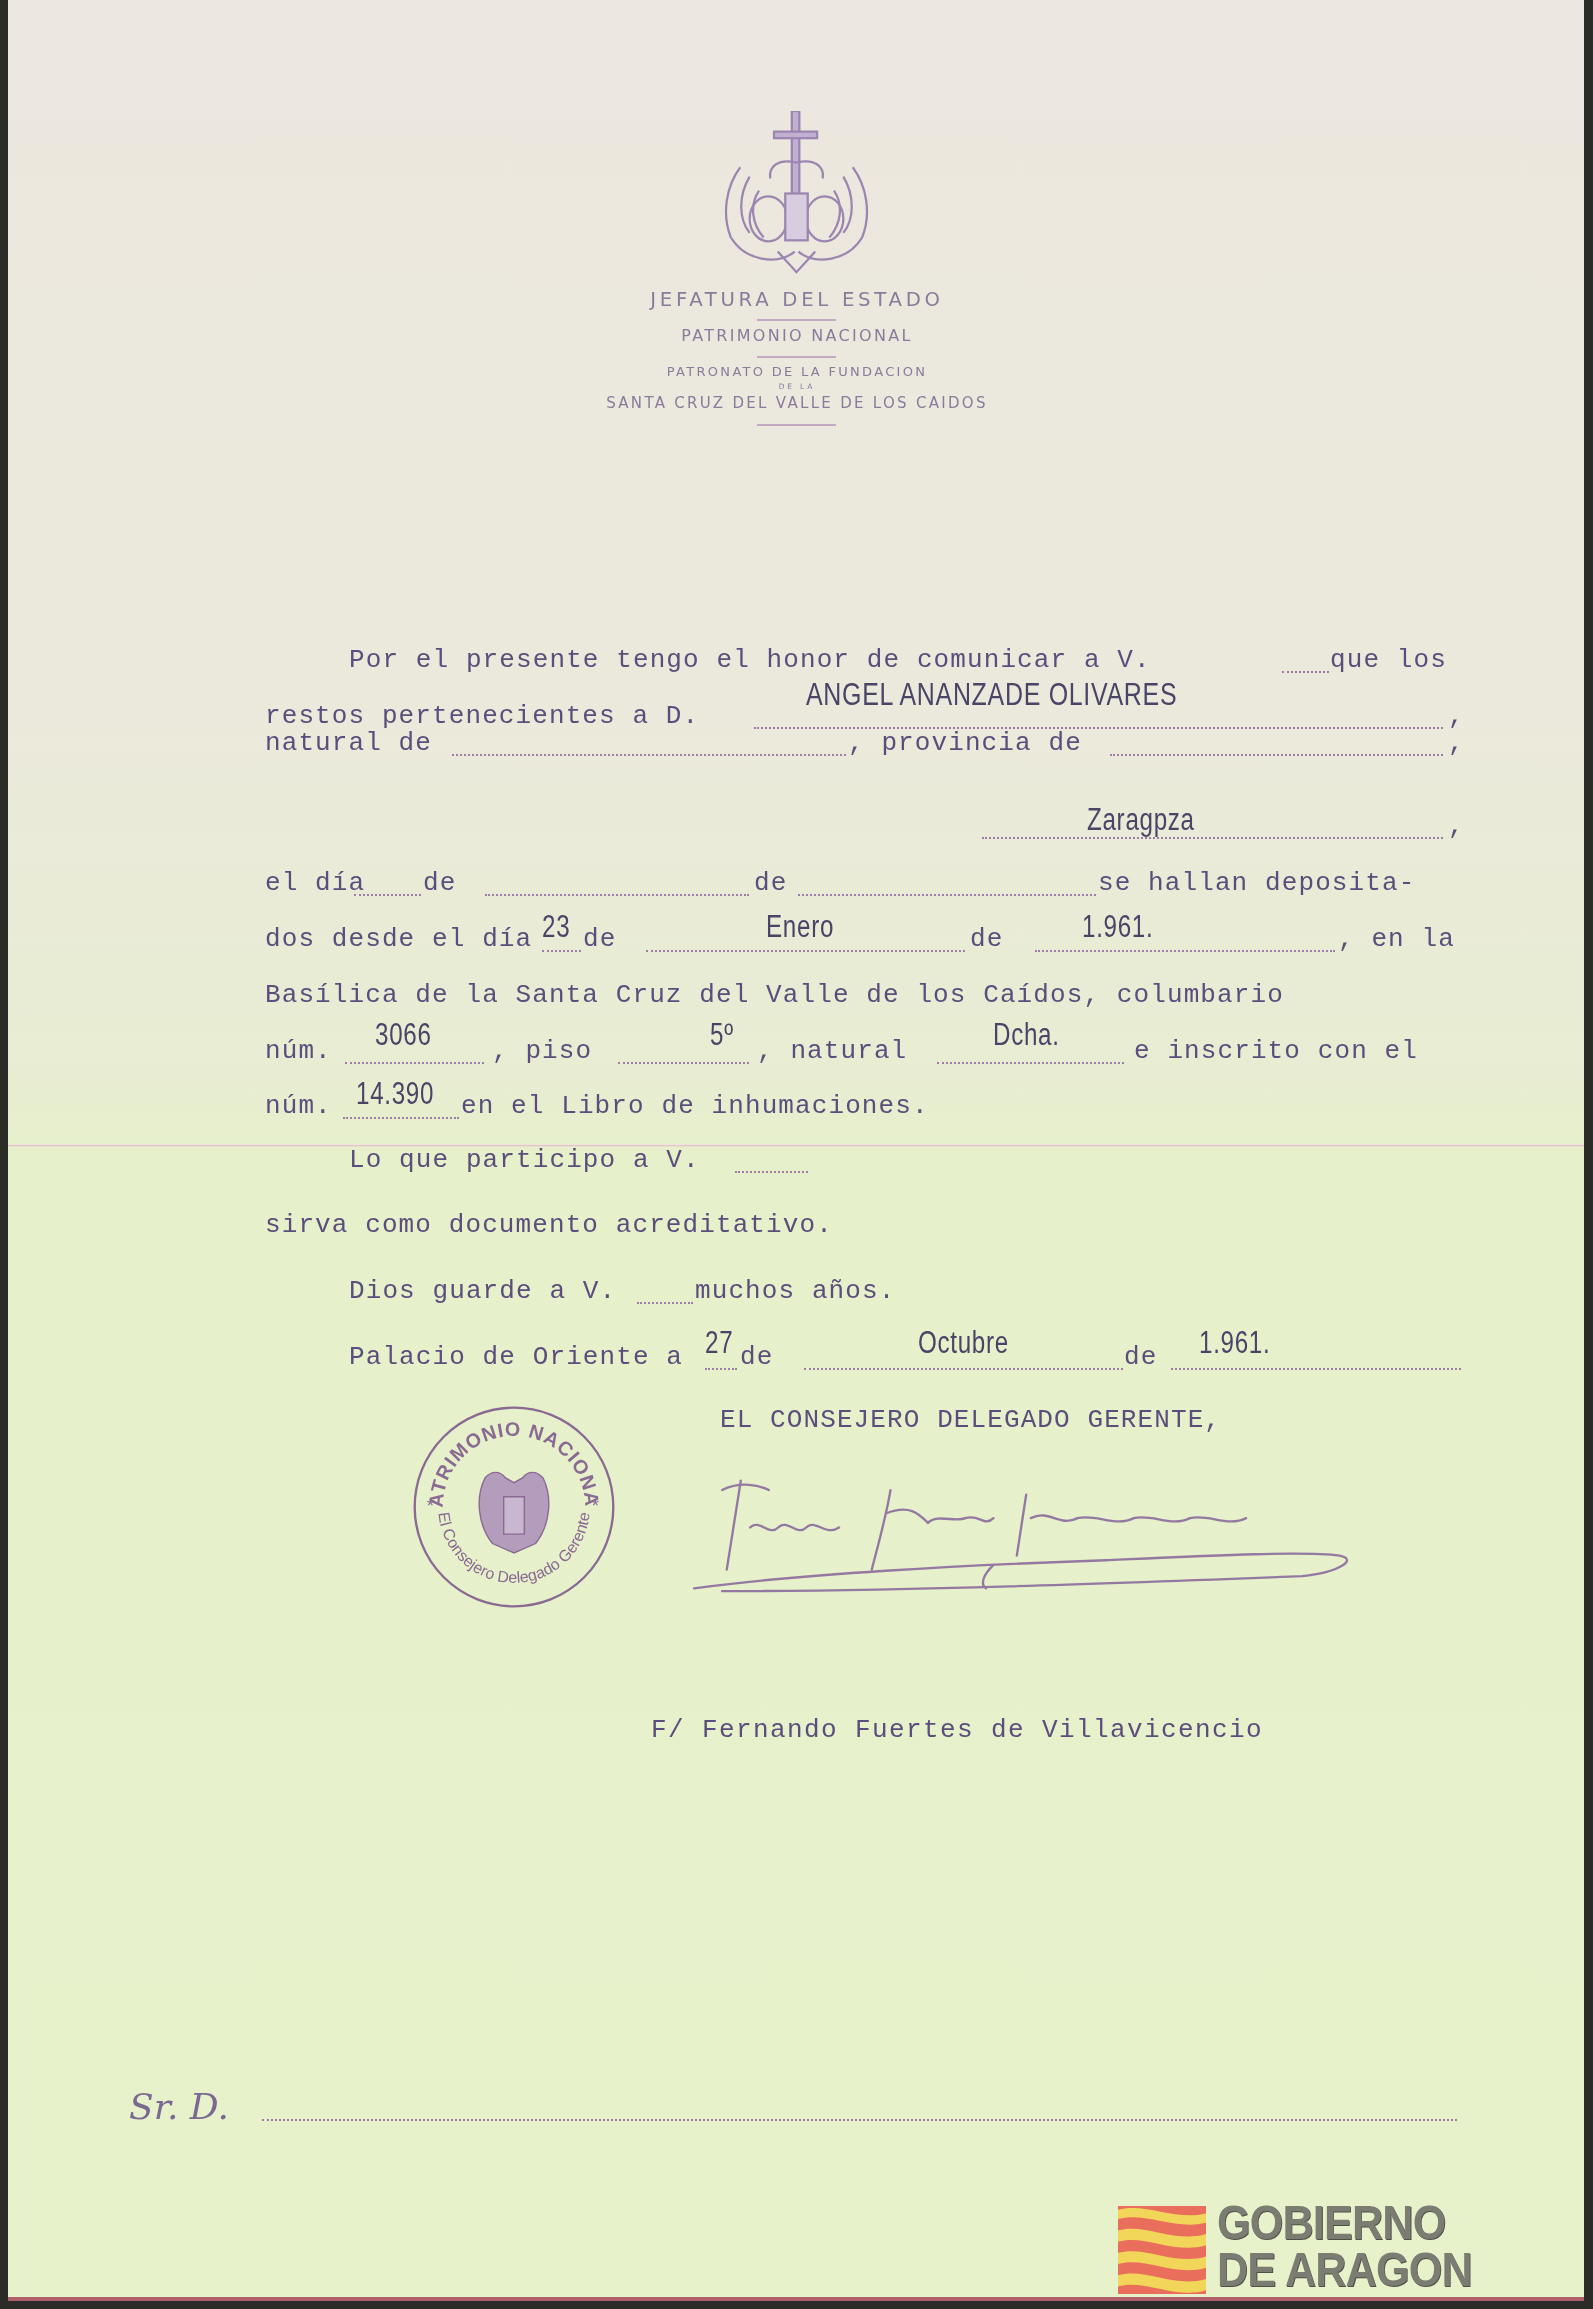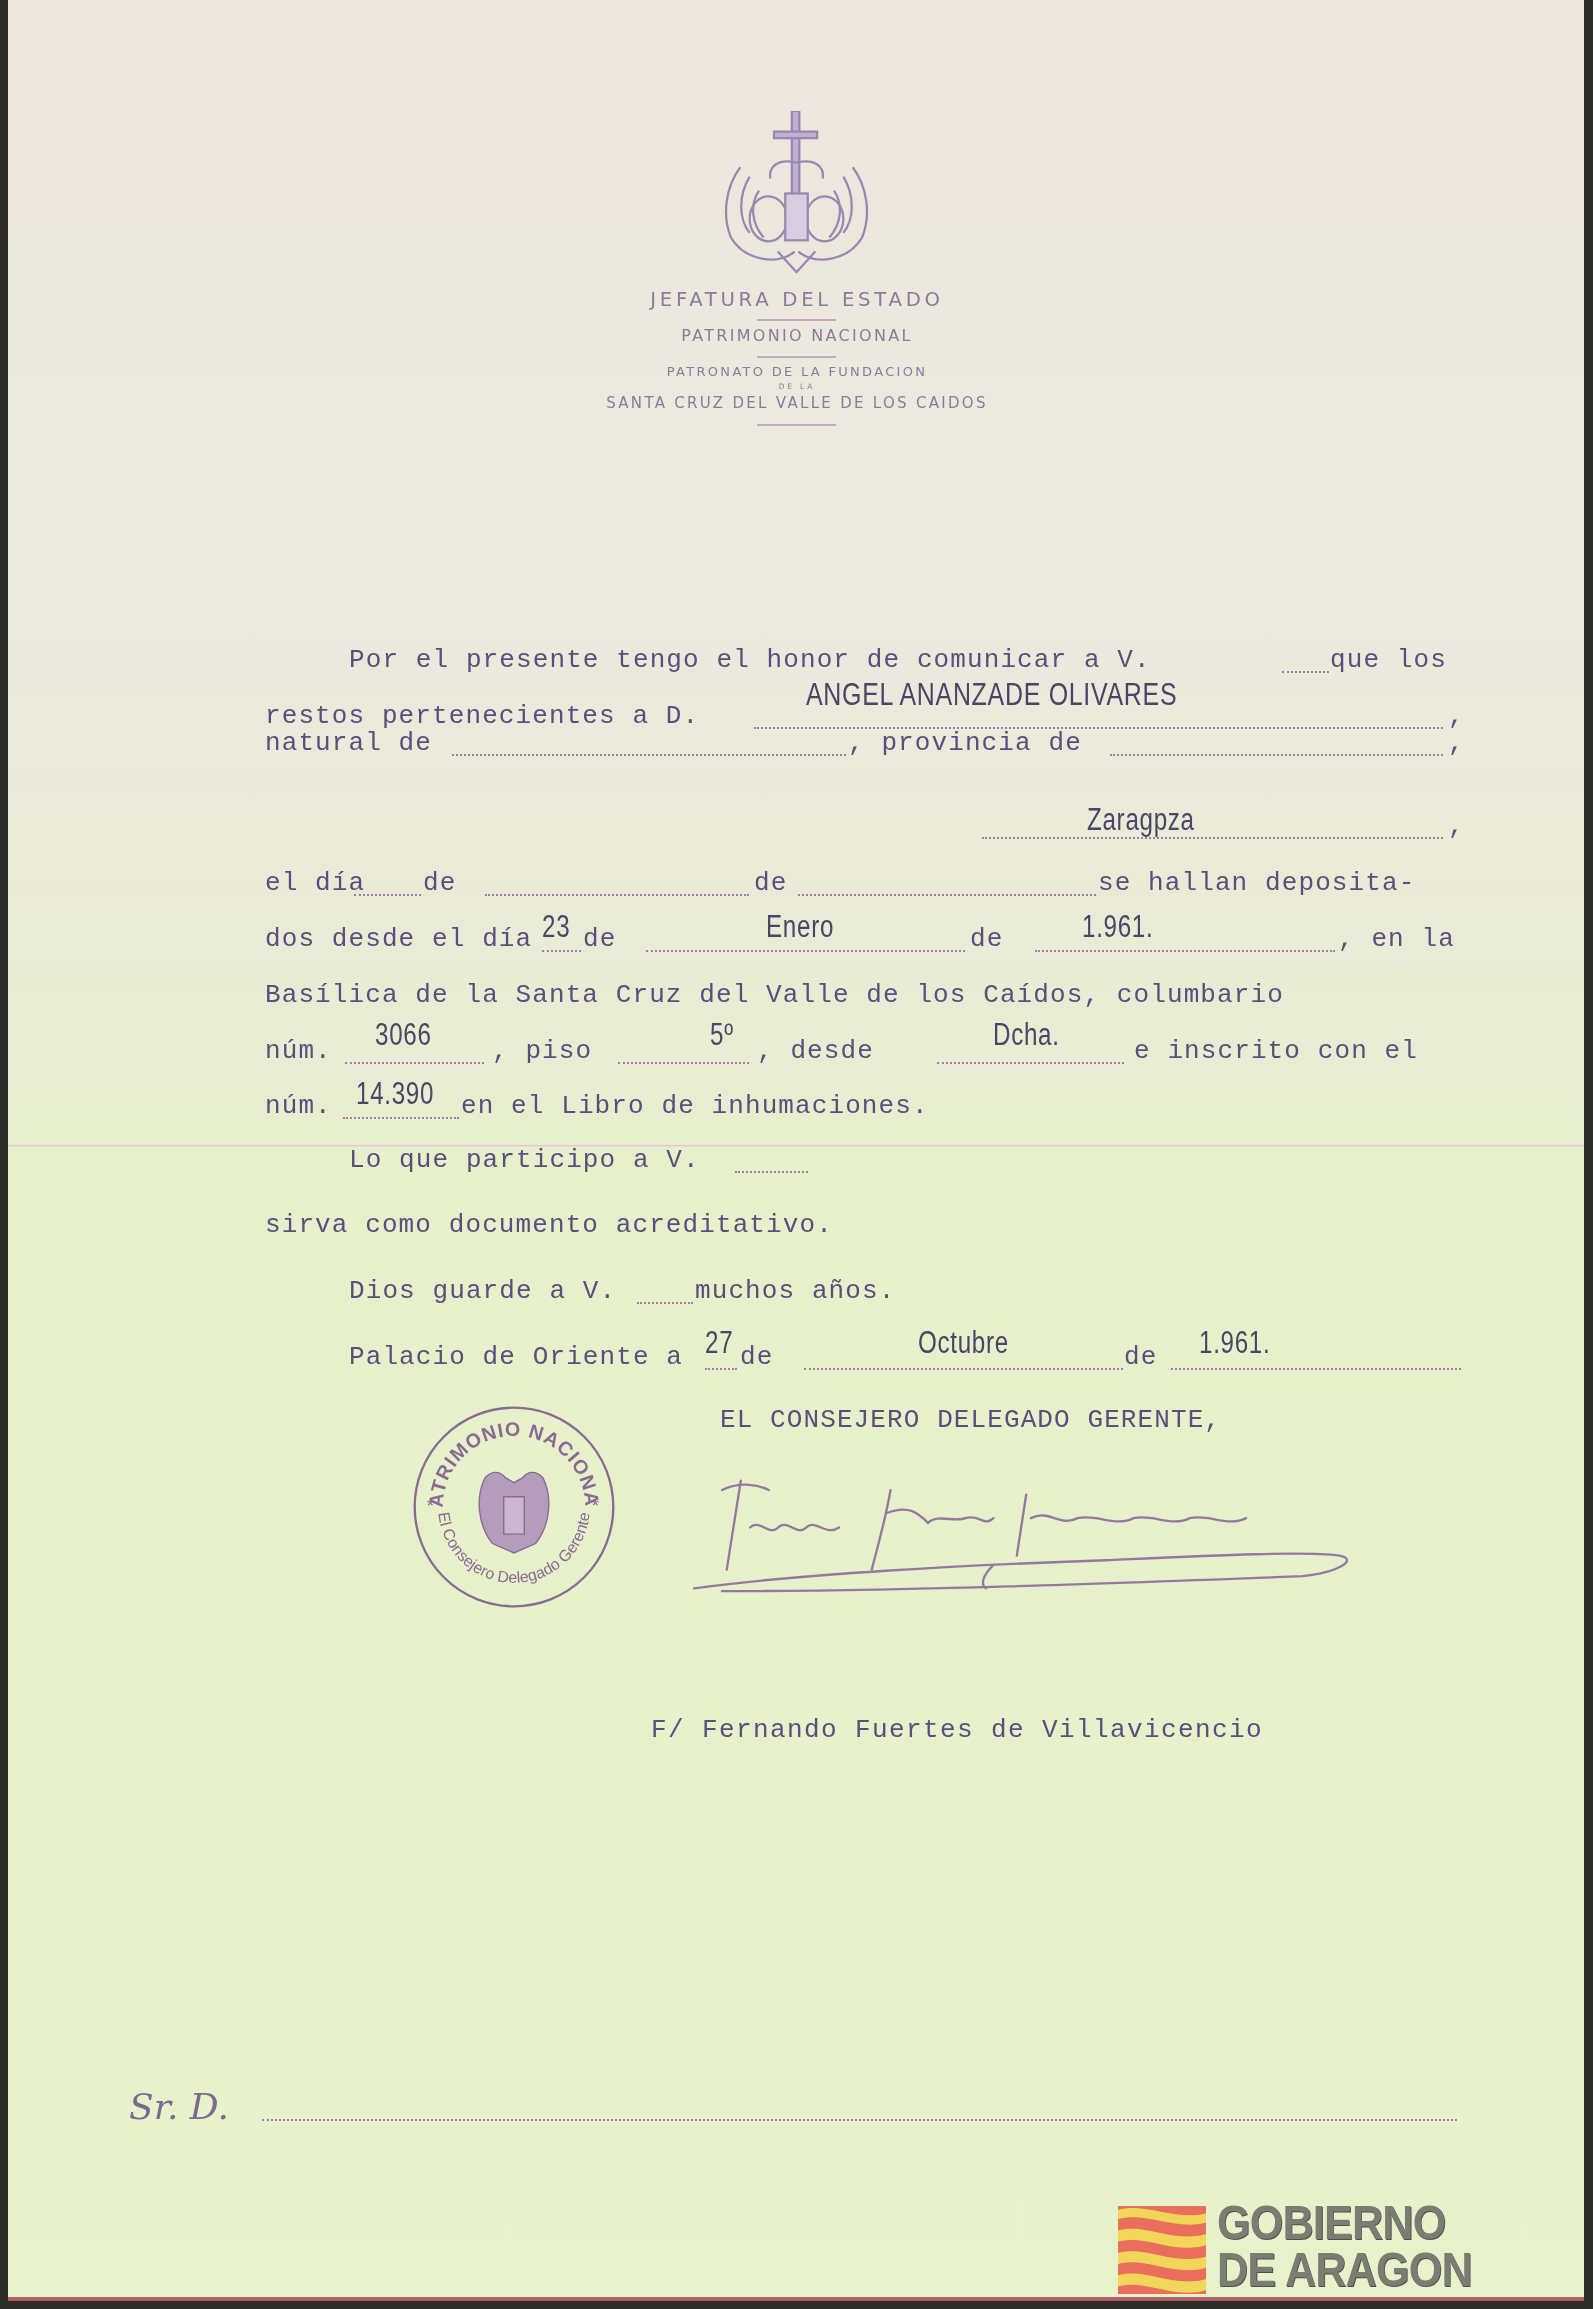--- a/index.html
+++ b/index.html
@@ -139,21 +139,21 @@
 
 <div class="line" style="top:980px;">
   <span style="left:265px;">Basílica de la Santa Cruz del Valle de los Caídos, columbario</span>
 </div>
 
 <div class="line" style="top:1036px;">
   <span style="left:265px;">núm.</span>
   <div class="dots" style="left:345px;top:26px;width:139px;"></div>
   <span style="left:492px;">, piso</span>
   <div class="dots" style="left:618px;top:26px;width:131px;"></div>
-  <span style="left:757px;">, desde</span>
+  <span style="left:757px;">, natural</span>
   <div class="dots" style="left:937px;top:26px;width:187px;"></div>
   <span style="left:1134px;">e inscrito con el</span>
 </div>
 <div class="fill" style="left:375px;top:1017px;">3066</div>
 <div class="fill" style="left:710px;top:1017px;">5º</div>
 <div class="fill" style="left:993px;top:1017px;">Dcha.</div>
 
 <div class="line" style="top:1091px;">
   <span style="left:265px;">núm.</span>
   <div class="dots" style="left:343px;top:26px;width:116px;"></div>

